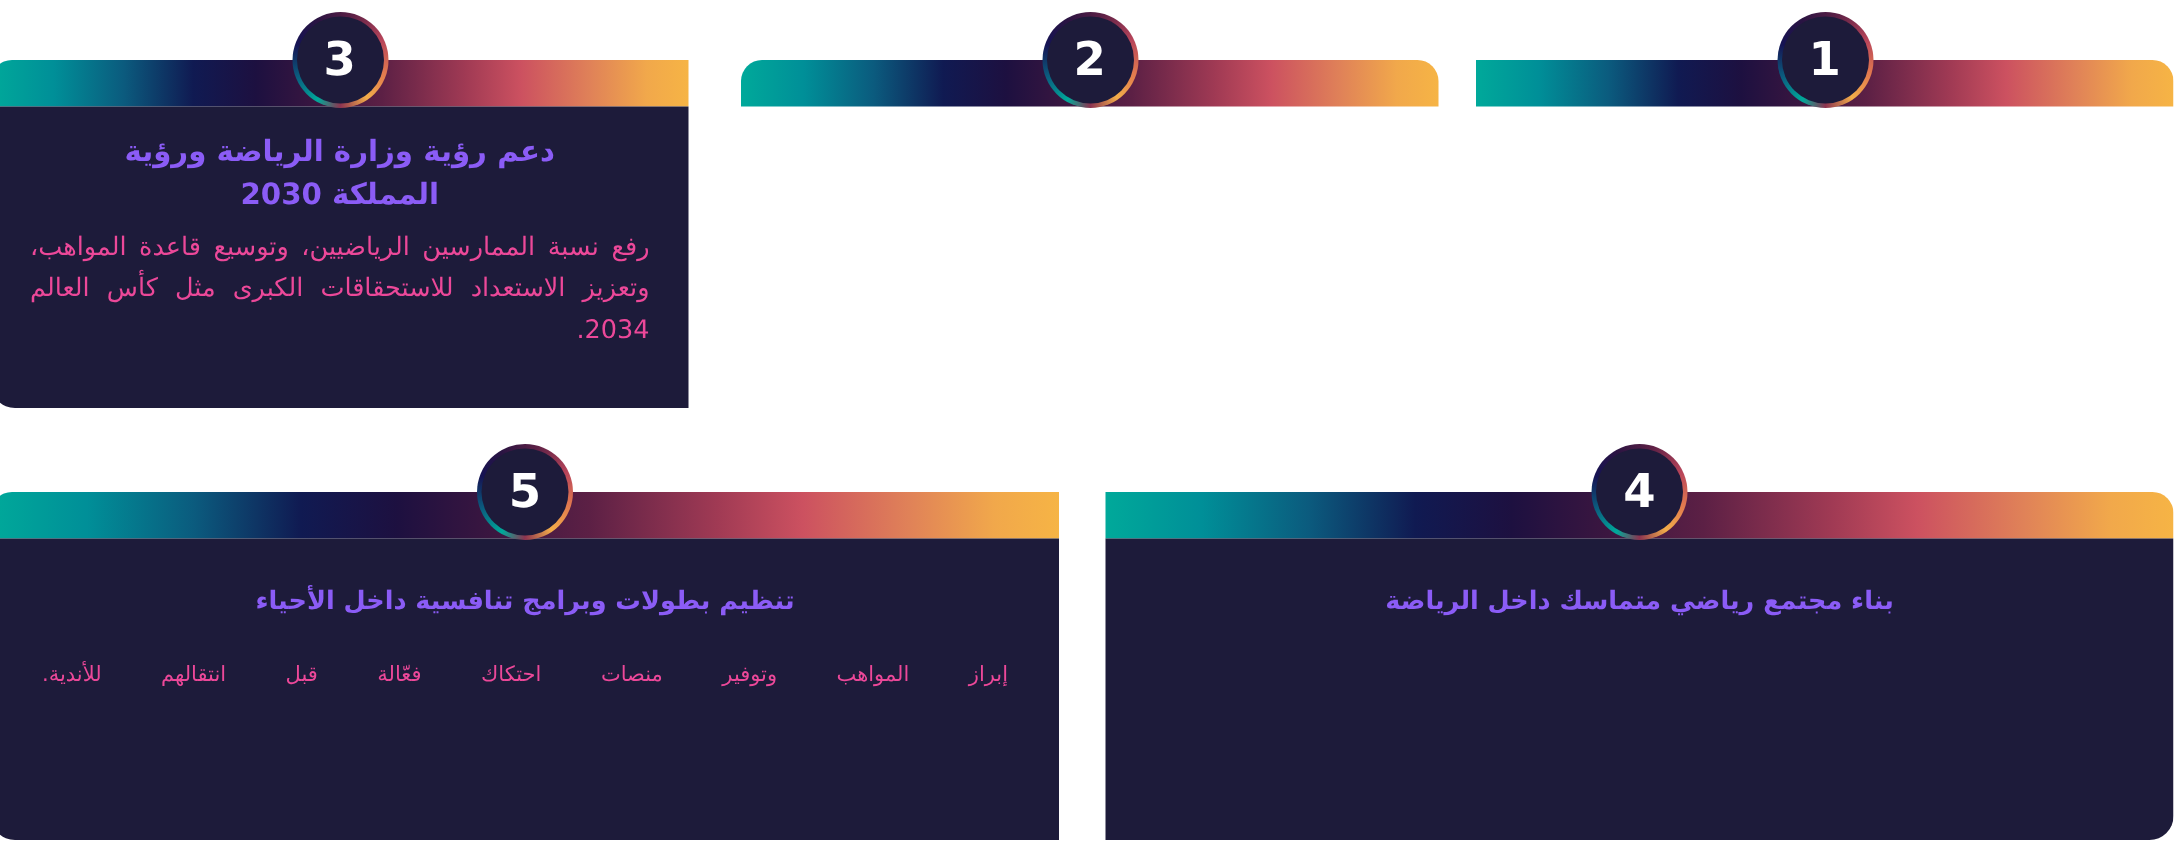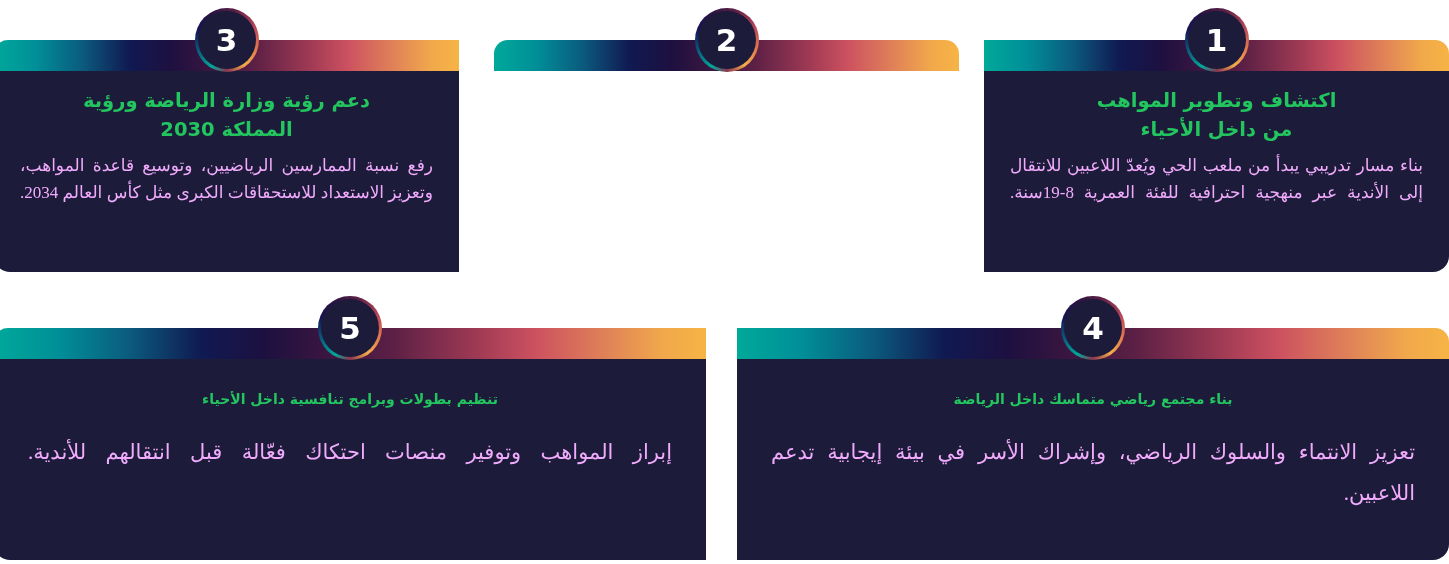--- a/index.html
+++ b/index.html
@@ -105,66 +105,60 @@
     z-index: 2;
     color: #ffffff;
     font-size: 31px;
     font-weight: 700;
     line-height: 1;
     letter-spacing: 0;
   }
 
   
   .card-title {
-    color: #22c55e;
+    color: #8b5cf6;
     font-weight: 700;
     text-align: center;
     white-space: pre-line;
   }
   .card-desc {
-    color: #f0abfc;
+    color: #ec4899;
     text-align: justify;
     text-align-last: justify;
     white-space: pre-line;
-    font-family: Liberation Serif, serif;
   }
 
   
   .row-top .card-title { font-size: 19.5px; line-height: 1.48; }
   .row-top .card-desc  { font-size: 17px; line-height: 1.62; margin-top: 7px; }
 
   
   .row-bottom .card-body { padding: 30px 34px 20px 34px; justify-content: flex-start; }
-  .row-bottom .card-title { font-size: 14px; line-height: 1.5; }
-  .row-bottom .card-desc  { font-size: 21px; line-height: 1.95; margin-top: 22px; }
+  .row-bottom .card-title { font-size: 17px; line-height: 1.5; }
+  .row-bottom .card-desc  { font-size: 14px; line-height: 1.95; margin-top: 22px; }
 
   
   #card-1 { left: 984px; top: 40px;  width: 465px; height: 232px; }
   #card-2 { left: 494px; top: 40px;  width: 465px; height: 232px; }
   #card-3 { left: -6px;  top: 40px;  width: 465px; height: 232px; }
   #card-4 { left: 737px; top: 328px; width: 712px; height: 232px; }
   #card-5 { left: -6px;  top: 328px; width: 712px; height: 232px; }
 </style>
 </head>
 <body>
 
 <div id="board">
 
   <div class="row-top">
 
     <div class="card bleed-left" id="card-1">
       <div class="card-bar"></div>
       <div class="badge">
         <span class="badge-num">1</span>
       </div>
-      <div class="card-body">
-        <div class="card-title">اكتشاف وتطوير المواهب
-من داخل الأحياء</div>
-        <div class="card-desc">بناء مسار تدريبي يبدأ من ملعب الحي ويُعدّ اللاعبين للانتقال إلى الأندية عبر منهجية احترافية للفئة العمرية 8-19سنة.</div>
-      </div>
     </div>
 
     <div class="card" id="card-2">
       <div class="card-bar"></div>
       <div class="badge">
         <span class="badge-num">2</span>
       </div>
     </div>
 
     <div class="card bleed-right" id="card-3">
@@ -183,21 +177,20 @@
 
   <div class="row-bottom">
 
     <div class="card bleed-left" id="card-4">
       <div class="card-bar"></div>
       <div class="badge">
         <span class="badge-num">4</span>
       </div>
       <div class="card-body">
         <div class="card-title">بناء مجتمع رياضي متماسك داخل الرياضة</div>
-        <div class="card-desc">تعزيز الانتماء والسلوك الرياضي، وإشراك الأسر في بيئة إيجابية تدعم اللاعبين.</div>
       </div>
     </div>
 
     <div class="card bleed-right" id="card-5">
       <div class="card-bar"></div>
       <div class="badge">
         <span class="badge-num">5</span>
       </div>
       <div class="card-body">
         <div class="card-title">تنظيم بطولات وبرامج تنافسية داخل الأحياء</div>

